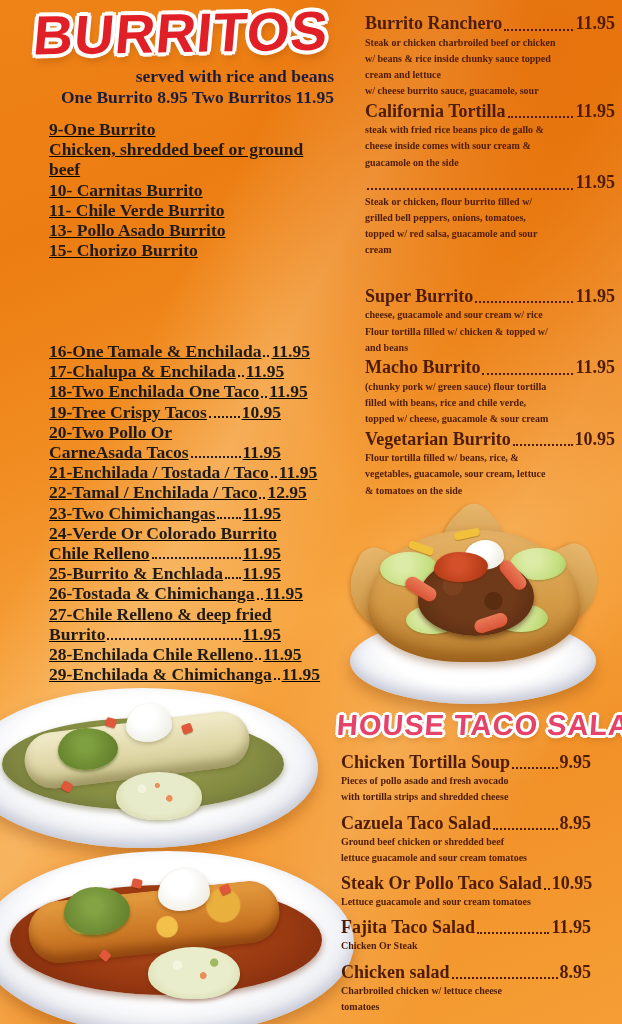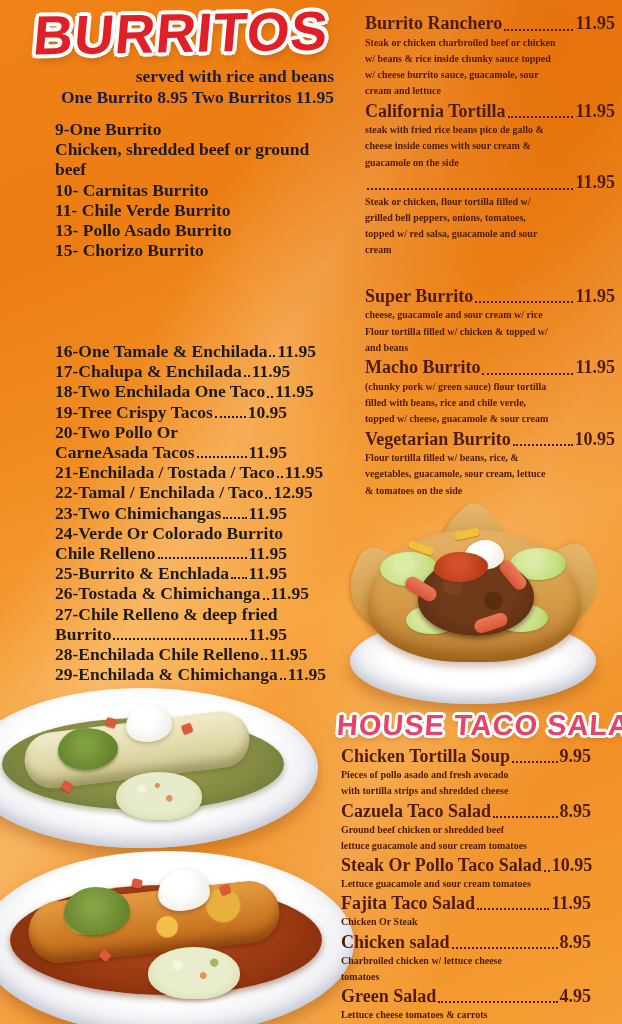--- a/index.html
+++ b/index.html
@@ -25,31 +25,31 @@
     color:#e6436b;letter-spacing:1px;transform:skewX(-4deg);white-space:nowrap;z-index:5;
     text-shadow:-2px -2px 0 #fff,2px -2px 0 #fff,-2px 2px 0 #fff,2px 2px 0 #fff,0 -3px 0 #fff,0 3px 0 #fff,-3px 0 0 #fff,3px 0 0 #fff,1px 4px 6px rgba(140,60,0,.4);
   }
   .subtitle{position:absolute;left:14px;top:66px;width:320px;text-align:right;
     font-weight:bold;font-size:17.5px;line-height:21px;color:#1d1c3a;}
   
   .row{display:flex;color:#201a12;}
   .row .t{white-space:nowrap;}
   .row .leader{flex:1 1 auto;min-width:6px;border-bottom:2.6px dotted currentColor;align-self:flex-end;margin:0 2px 4px 2px;}
   .row .price{white-space:nowrap;}
-  .list1,.list2{position:absolute;left:55px;width:232px;font-weight:bold;}
+  .list1,.list2{position:absolute;left:49px;width:232px;font-weight:bold;text-decoration:underline;}
   .list1{top:119px;}
   .list2{top:341px;}
   .list1 .row,.list2 .row{font-size:17.5px;line-height:20.2px;}
   .rcol{position:absolute;left:341px;top:12px;width:250px;font-weight:bold;color:#4e1c05;margin-left:24px;}
   .rcol .row{color:#4e1c05;}
   .rcol .row.item{font-size:18px;line-height:21.5px;margin-top:1px;}
   .rcol .row.desc,.salads .row.desc{font-size:10px;line-height:16.3px;}
   .salads{position:absolute;left:341px;top:745px;width:250px;font-weight:bold;z-index:5;}
   .salads .row{color:#4e1c05;}
-  .salads .row.item{font-size:18px;line-height:21px;margin-top:1px;}
+  .salads .row.item{font-size:18px;line-height:21px;margin-top:7px;}
   
   .photo{position:absolute;}
   .plate{position:absolute;border-radius:50%;
     background:radial-gradient(ellipse at 50% 38%, #ffffff 48%, #f0f1f5 68%, #dcdfe8 88%, #cdd1dd 100%);
     box-shadow:0 8px 14px rgba(120,50,0,.30), inset 0 -6px 14px rgba(160,165,185,.55);}
   
   .pv{left:-34px;top:688px;width:352px;height:164px;z-index:2;}
   .pv .plate{left:0;top:0;width:352px;height:160px;}
   .pv-sauce{position:absolute;left:36px;top:30px;width:282px;height:92px;border-radius:50%;
     background:radial-gradient(ellipse at 50% 42%, #9aa04f 0%, #868d43 55%, #6f763a 85%, #646b33 100%);
@@ -299,45 +299,45 @@
         <span class="leader"></span>
         <span class="price">11.95</span>
       </div>
       <div class="row desc">
         <span class="t">Steak or chicken charbroiled beef or chicken</span>
       </div>
       <div class="row desc">
         <span class="t">w/ beans &amp; rice inside chunky sauce topped</span>
       </div>
       <div class="row desc">
+        <span class="t">cream and lettuce</span>
+      </div>
+      <div class="row desc">
         <span class="t">w/ cheese burrito sauce, guacamole, sour</span>
       </div>
-      <div class="row desc">
-        <span class="t">cream and lettuce</span>
-      </div>
       <div class="row item">
         <span class="t">California Tortilla</span>
         <span class="leader"></span>
         <span class="price">11.95</span>
       </div>
       <div class="row desc">
         <span class="t">steak with fried rice beans pico de gallo &amp;</span>
       </div>
       <div class="row desc">
         <span class="t">cheese inside comes with sour cream &amp;</span>
       </div>
       <div class="row desc">
         <span class="t">guacamole on the side</span>
       </div>
       <div class="row item">
         <span class="leader"></span>
         <span class="price">11.95</span>
       </div>
       <div class="row desc">
-        <span class="t">Steak or chicken, flour tortilla filled w/</span>
+        <span class="t">Steak or chicken, flour burrito filled w/</span>
       </div>
       <div class="row desc">
         <span class="t">grilled bell peppers, onions, tomatoes,</span>
       </div>
       <div class="row desc">
         <span class="t">topped w/ red salsa, guacamole and sour</span>
       </div>
       <div class="row desc">
         <span class="t">cream</span>
       </div>

